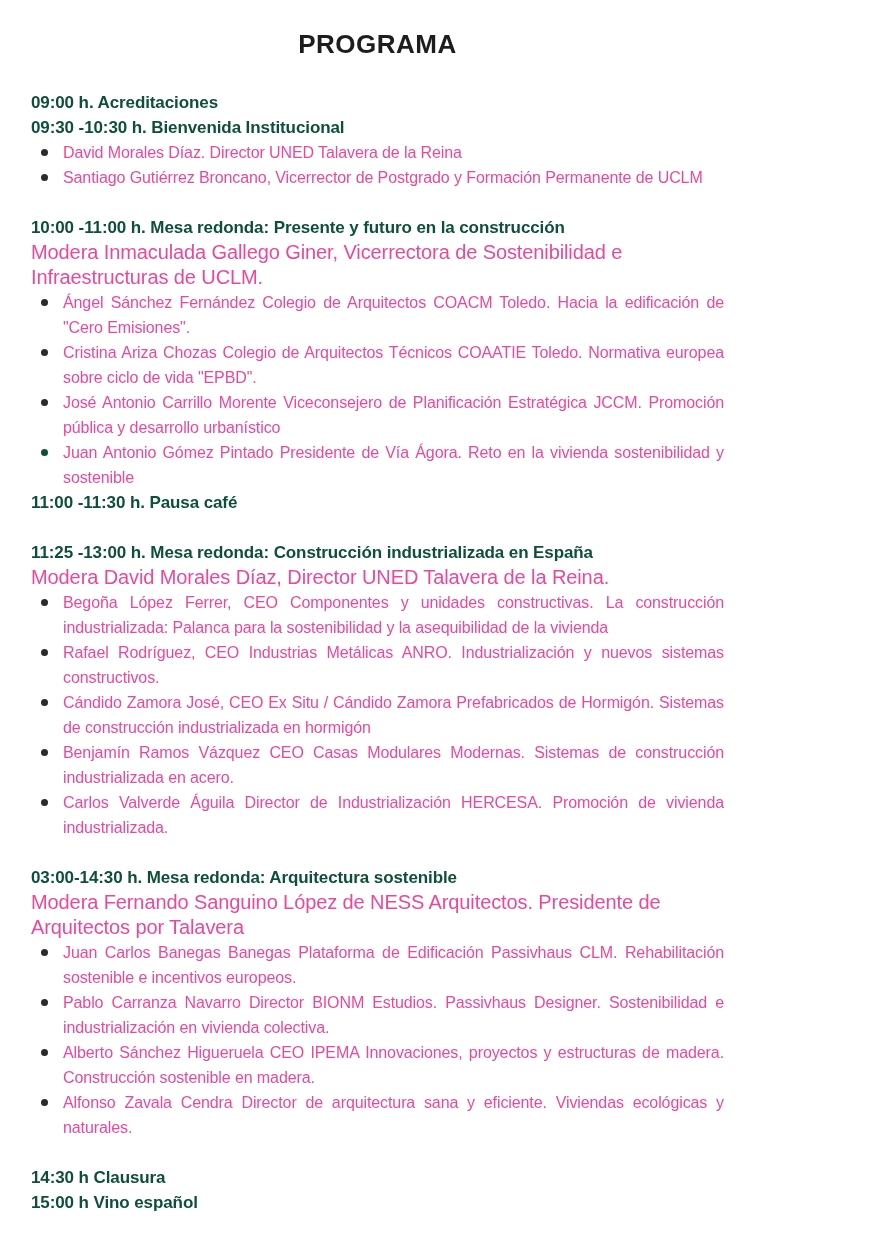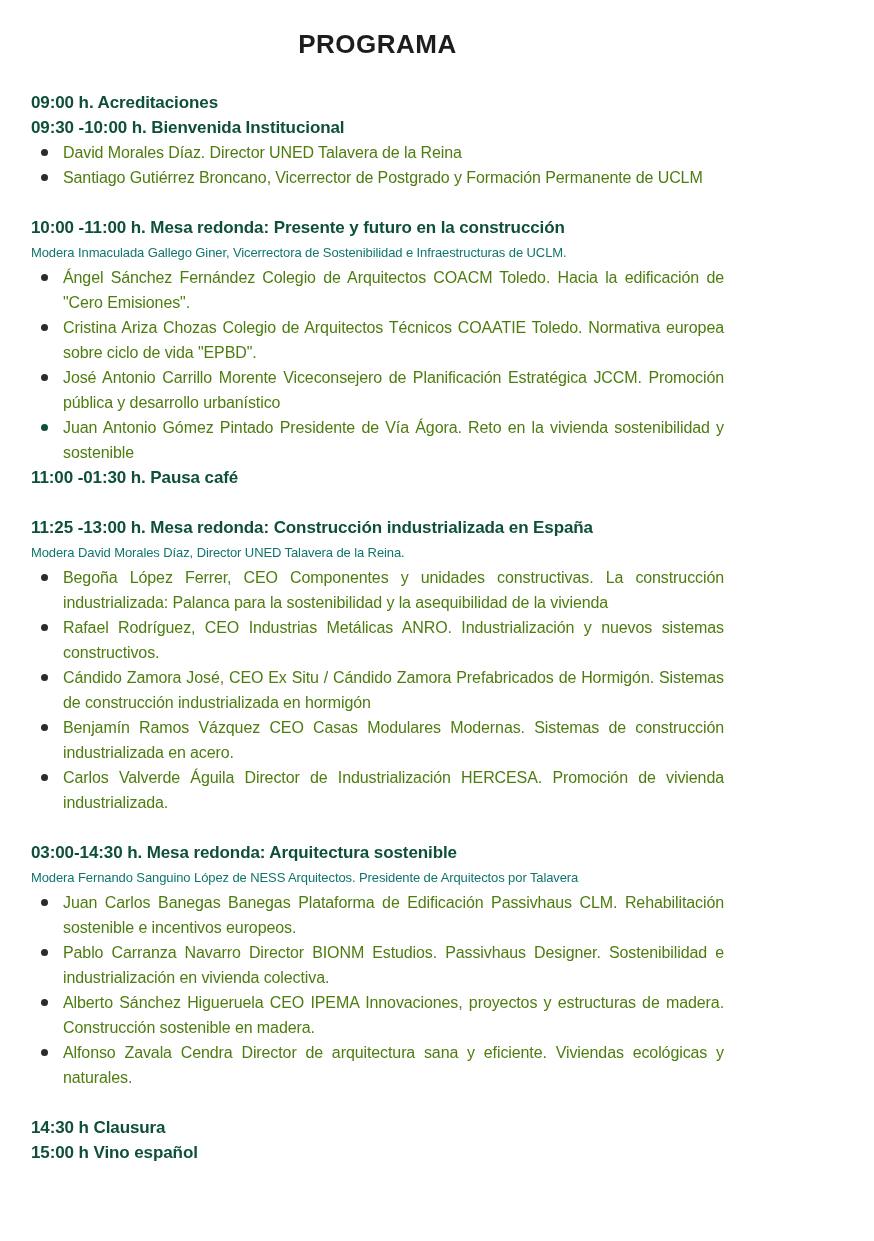--- a/index.html
+++ b/index.html
@@ -33,38 +33,38 @@
   .time-heading {
     margin: 0;
     font-size: 17px;
     line-height: 25px;
     font-weight: 700;
     color: #0e4f3b;
     letter-spacing: -0.1px;
   }
   .moderator {
     margin: 0;
-    font-size: 13px;
+    font-size: 20px;
     line-height: 25px;
     letter-spacing: -0.1px;
-    color: #0f766e;
+    color: #ec4899;
   }
   ul.speakers {
     list-style: none;
     margin: 0;
     padding: 0;
   }
   ul.speakers > li {
     position: relative;
     padding-left: 32px;
     font-size: 16px;
     line-height: 25px;
     letter-spacing: -0.1px;
     text-align: justify;
-    color: #4d7c0f;
+    color: #ec4899;
   }
   .dot {
     position: absolute;
     left: 10px;
     top: 9px;
     width: 7px;
     height: 7px;
     border-radius: 50%;
     background: #2b2b2b;
   }
@@ -77,36 +77,36 @@
 </style>
 </head>
 <body>
 
 <div class="page">
 
   <h1 class="doc-title">PROGRAMA</h1>
 
   <h2 class="time-heading">09:00 h. Acreditaciones</h2>
 
-  <h2 class="time-heading">09:30 -10:00 h. Bienvenida Institucional</h2>
+  <h2 class="time-heading">09:30 -10:30 h. Bienvenida Institucional</h2>
   <ul class="speakers">
     <li><span class="dot"></span><span>David Morales Díaz. Director UNED Talavera de la Reina</span></li>
     <li><span class="dot"></span><span>Santiago Gutiérrez Broncano, Vicerrector de Postgrado y Formación Permanente de UCLM</span></li>
   </ul>
 
   <h2 class="time-heading mt">10:00 -11:00 h. Mesa redonda: Presente y futuro en la construcción</h2>
   <p class="moderator">Modera Inmaculada Gallego Giner, Vicerrectora de Sostenibilidad e Infraestructuras de UCLM.</p>
   <ul class="speakers mt">
     <li><span class="dot"></span><span>Ángel Sánchez Fernández Colegio de Arquitectos COACM Toledo. Hacia la edificación de "Cero Emisiones".</span></li>
     <li><span class="dot"></span><span>Cristina Ariza Chozas Colegio de Arquitectos Técnicos COAATIE Toledo. Normativa europea sobre ciclo de vida "EPBD".</span></li>
     <li><span class="dot"></span><span>José Antonio Carrillo Morente Viceconsejero de Planificación Estratégica JCCM. Promoción pública y desarrollo urbanístico</span></li>
     <li><span class="dot accent"></span><span>Juan Antonio Gómez Pintado Presidente de Vía Ágora. Reto en la vivienda sostenibilidad y sostenible</span></li>
   </ul>
 
-  <h2 class="time-heading">11:00 -01:30 h. Pausa café</h2>
+  <h2 class="time-heading">11:00 -11:30 h. Pausa café</h2>
 
   <h2 class="time-heading mt">11:25 -13:00 h. Mesa redonda: Construcción industrializada en España</h2>
   <p class="moderator">Modera David Morales Díaz, Director UNED Talavera de la Reina.</p>
   <ul class="speakers mt">
     <li><span class="dot"></span><span>Begoña López Ferrer, CEO Componentes y unidades constructivas. La construcción industrializada: Palanca para la sostenibilidad y la asequibilidad de la vivienda</span></li>
     <li><span class="dot"></span><span>Rafael Rodríguez, CEO Industrias Metálicas ANRO. Industrialización y nuevos sistemas constructivos.</span></li>
     <li><span class="dot"></span><span>Cándido Zamora José, CEO Ex Situ / Cándido Zamora Prefabricados de Hormigón. Sistemas de construcción industrializada en hormigón</span></li>
     <li><span class="dot"></span><span>Benjamín Ramos Vázquez CEO Casas Modulares Modernas.  Sistemas de construcción industrializada en acero.</span></li>
     <li><span class="dot"></span><span>Carlos Valverde Águila Director de Industrialización HERCESA. Promoción de vivienda industrializada.</span></li>
   </ul>

